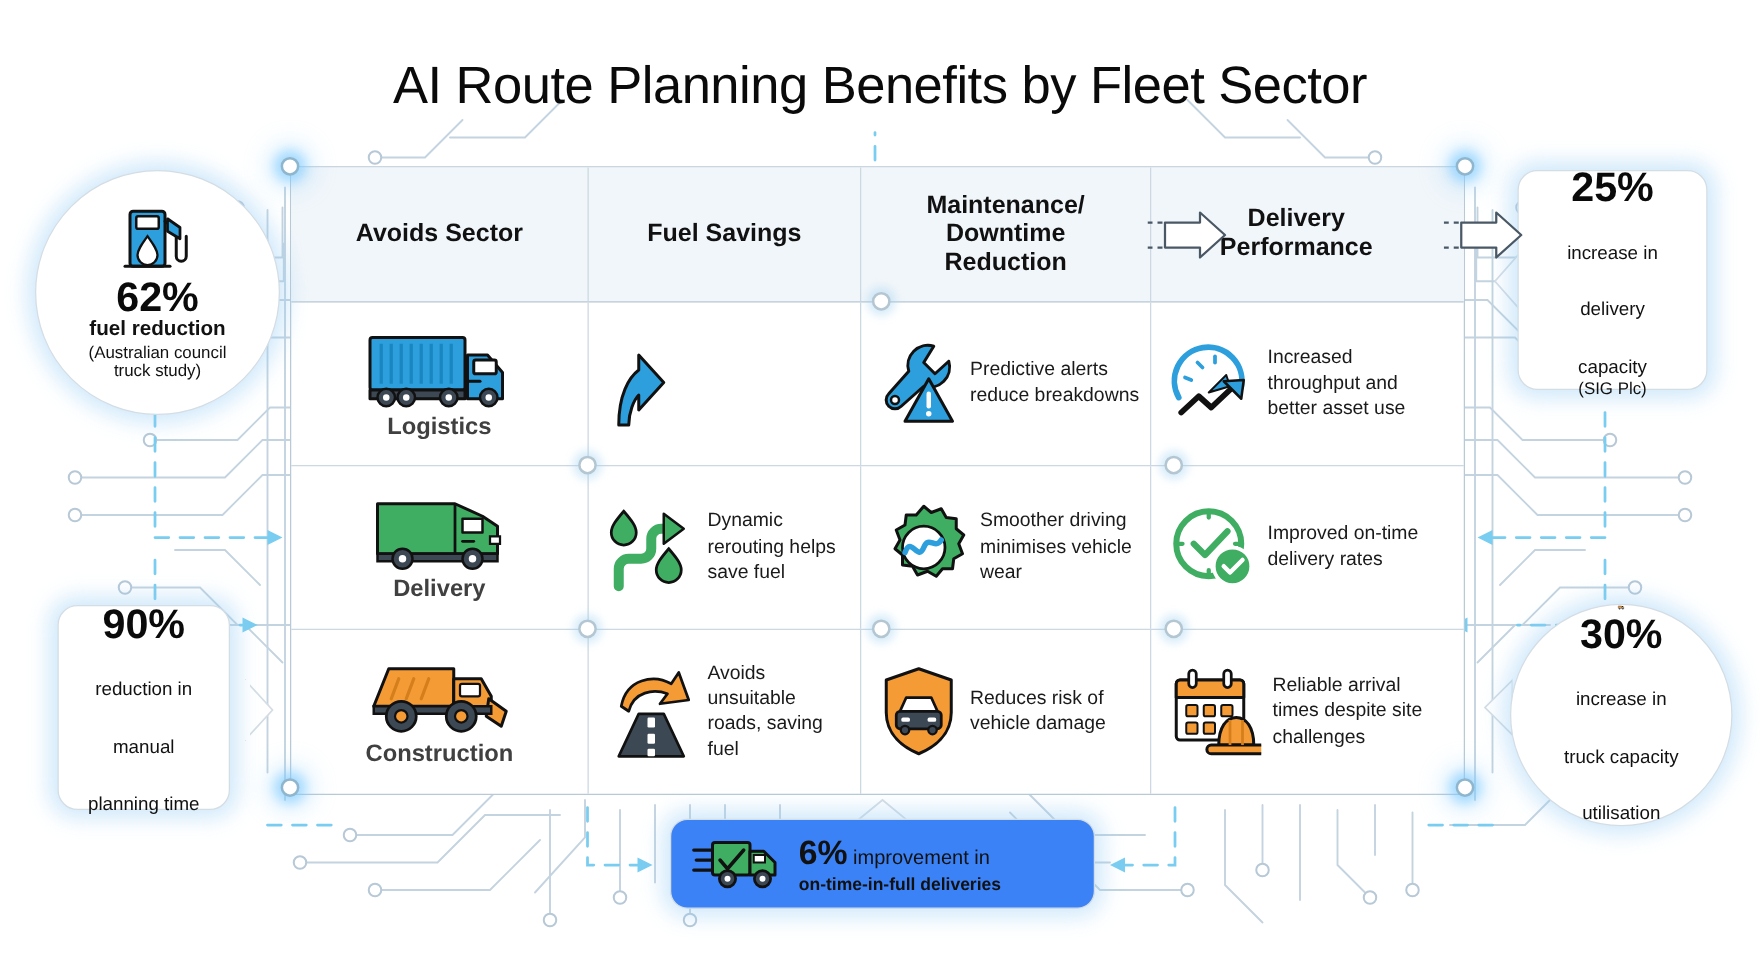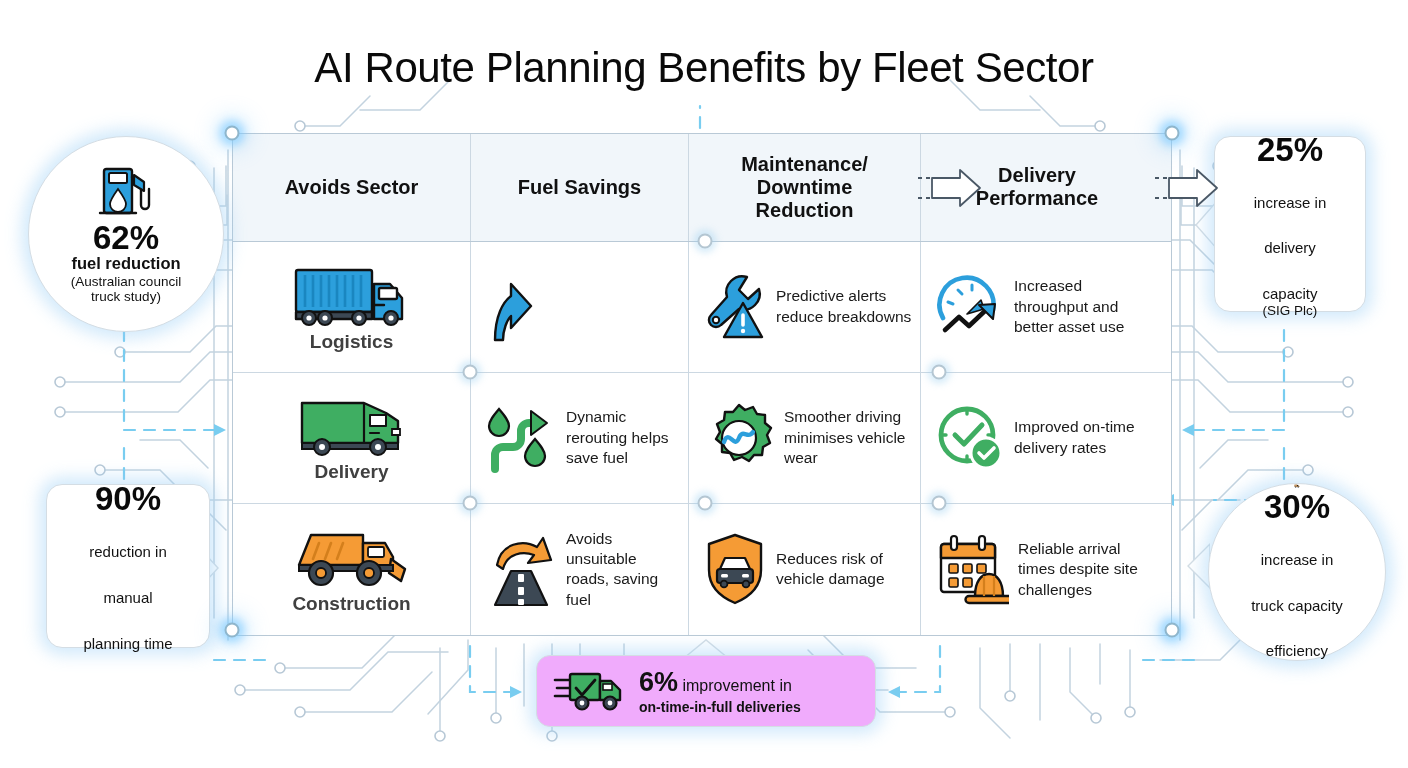--- a/index.html
+++ b/index.html
@@ -100,21 +100,21 @@
   .sub { font-size:16.5px; font-weight:bold; color:#111; line-height:1.18; }
   .sub2 { font-size:15px; color:#111; line-height:1.18; font-weight:normal;margin-top:28px; }
   .src { font-size:13.5px; color:#111; line-height:1.15; }
 
   .co-tail { position:absolute; z-index:5; }
 
   
   .bar-co {
     position:absolute; z-index:6;
     left:536px; top:655px; width:340px; height:72px;
-    border-radius:14px; background:#f0abfc; border:1.4px solid #d4dde4;
+    border-radius:14px; background:#3b82f6; border:1.4px solid #d4dde4;
     box-shadow:0 0 16px 7px rgba(150,205,245,0.42);
     display:flex; align-items:center; gap:12px; padding:0 16px;
   }
   .bar-txt { line-height:1.22; }
   .bar-l1 { font-size:16px; color:#111; }
   .bar-l1 b { font-size:27px; font-weight:bold; }
   .bar-l2 { font-size:14px; font-weight:bold; color:#111; }
 
   .arrowhdr { position:absolute; z-index:8; }
 </style>
@@ -553,21 +553,21 @@
       <path d="M34 14 l9 6 v22 a4 4 0 0 0 8 0 v-16" fill="none" stroke="#111" stroke-width="2.4" stroke-linecap="round"></path>
       <path d="M36 12 l10 7 v9 l-10 -6 z" fill="#2C9FDC" stroke="#111" stroke-width="2.2" stroke-linejoin="round"></path>
       <path d="M2 50 h36" stroke="#111" stroke-width="2.4" stroke-linecap="round"></path>
     </svg>
     <div class="big">62%</div>
     <div class="sub">fuel reduction</div>
     <div class="src">(Australian council</div>
     <div class="src">truck study)</div>
   </div>
 
-  <div class="callout rect-co" style="left:46px; top:484px; width:164px; height:164px;">
+  <div class="callout rect-co" style="left:46px; top:484px; width:138px; height:164px;">
     <svg width="58" height="52" viewBox="0 0 58 52" style="margin-bottom:3px;">
       <circle cx="24" cy="22" r="19" fill="#fff" stroke="#2E8B4E" stroke-width="3.6"></circle>
       <g fill="#2E8B4E">
           <circle cx="24" cy="6" r="1.5"></circle>
           <circle cx="40" cy="22" r="1.5"></circle>
           <circle cx="24" cy="38" r="1.5"></circle>
           <circle cx="8" cy="22" r="1.5"></circle>
         <circle cx="35" cy="11" r="1.2"></circle>
           <circle cx="35" cy="33" r="1.2"></circle>
           <circle cx="13" cy="33" r="1.2"></circle>
@@ -626,21 +626,21 @@
           <circle cx="45" cy="33" r="6"></circle>
         </g>
       <g fill="#9aa6b2">
           <circle cx="16" cy="33" r="2.2"></circle>
           <circle cx="45" cy="33" r="2.2"></circle>
         </g>
     </svg>
     <div class="big">30%</div>
     <div class="sub2">increase in</div>
     <div class="sub2">truck capacity</div>
-    <div class="sub2">efficiency</div>
+    <div class="sub2">utilisation</div>
   </div>
   <svg class="co-tail" style="left:1184px; top:540px;" width="26" height="52" viewBox="0 0 26 52">
     <path d="M26 4 L4 26 L26 48 z" fill="#fff" stroke="#d4dde4" stroke-width="1.4"></path>
   </svg>
 
   <div class="bar-co">
     <svg width="74" height="46" viewBox="0 0 74 46">
       <g stroke="#111" stroke-width="2.6" stroke-linecap="round">
         <path d="M2 12 h14"></path>
           <path d="M4 20 h12"></path>

